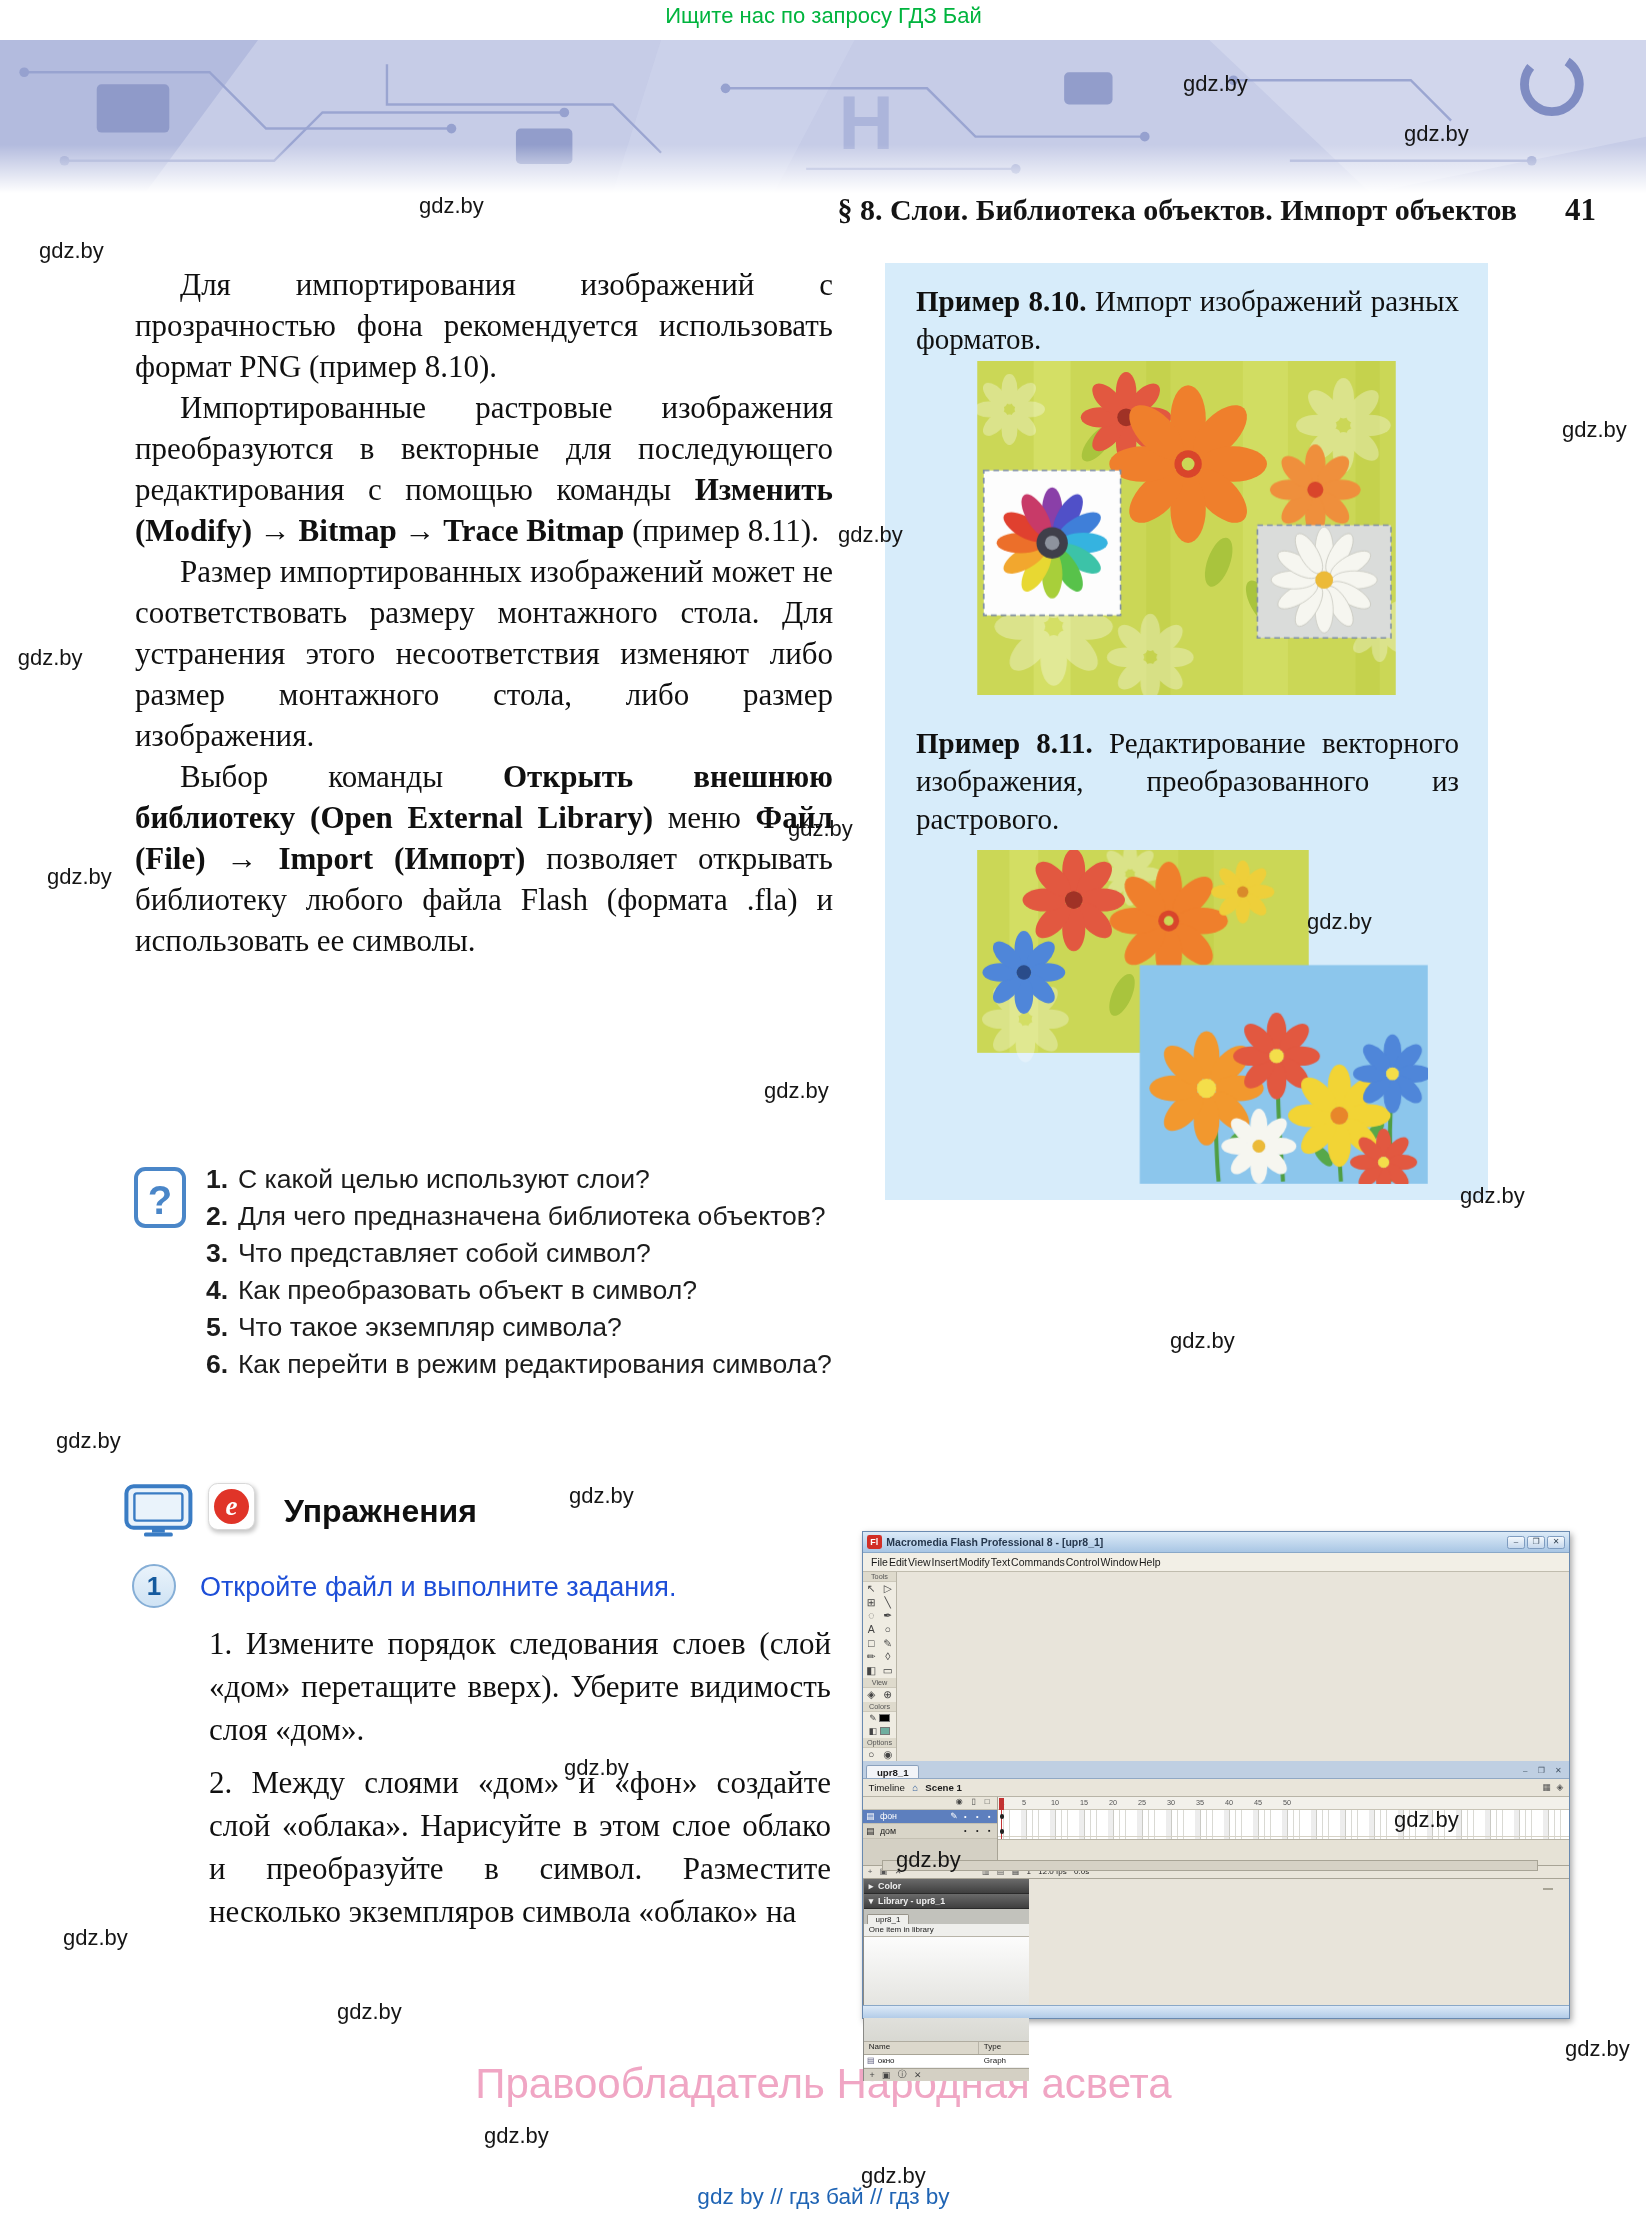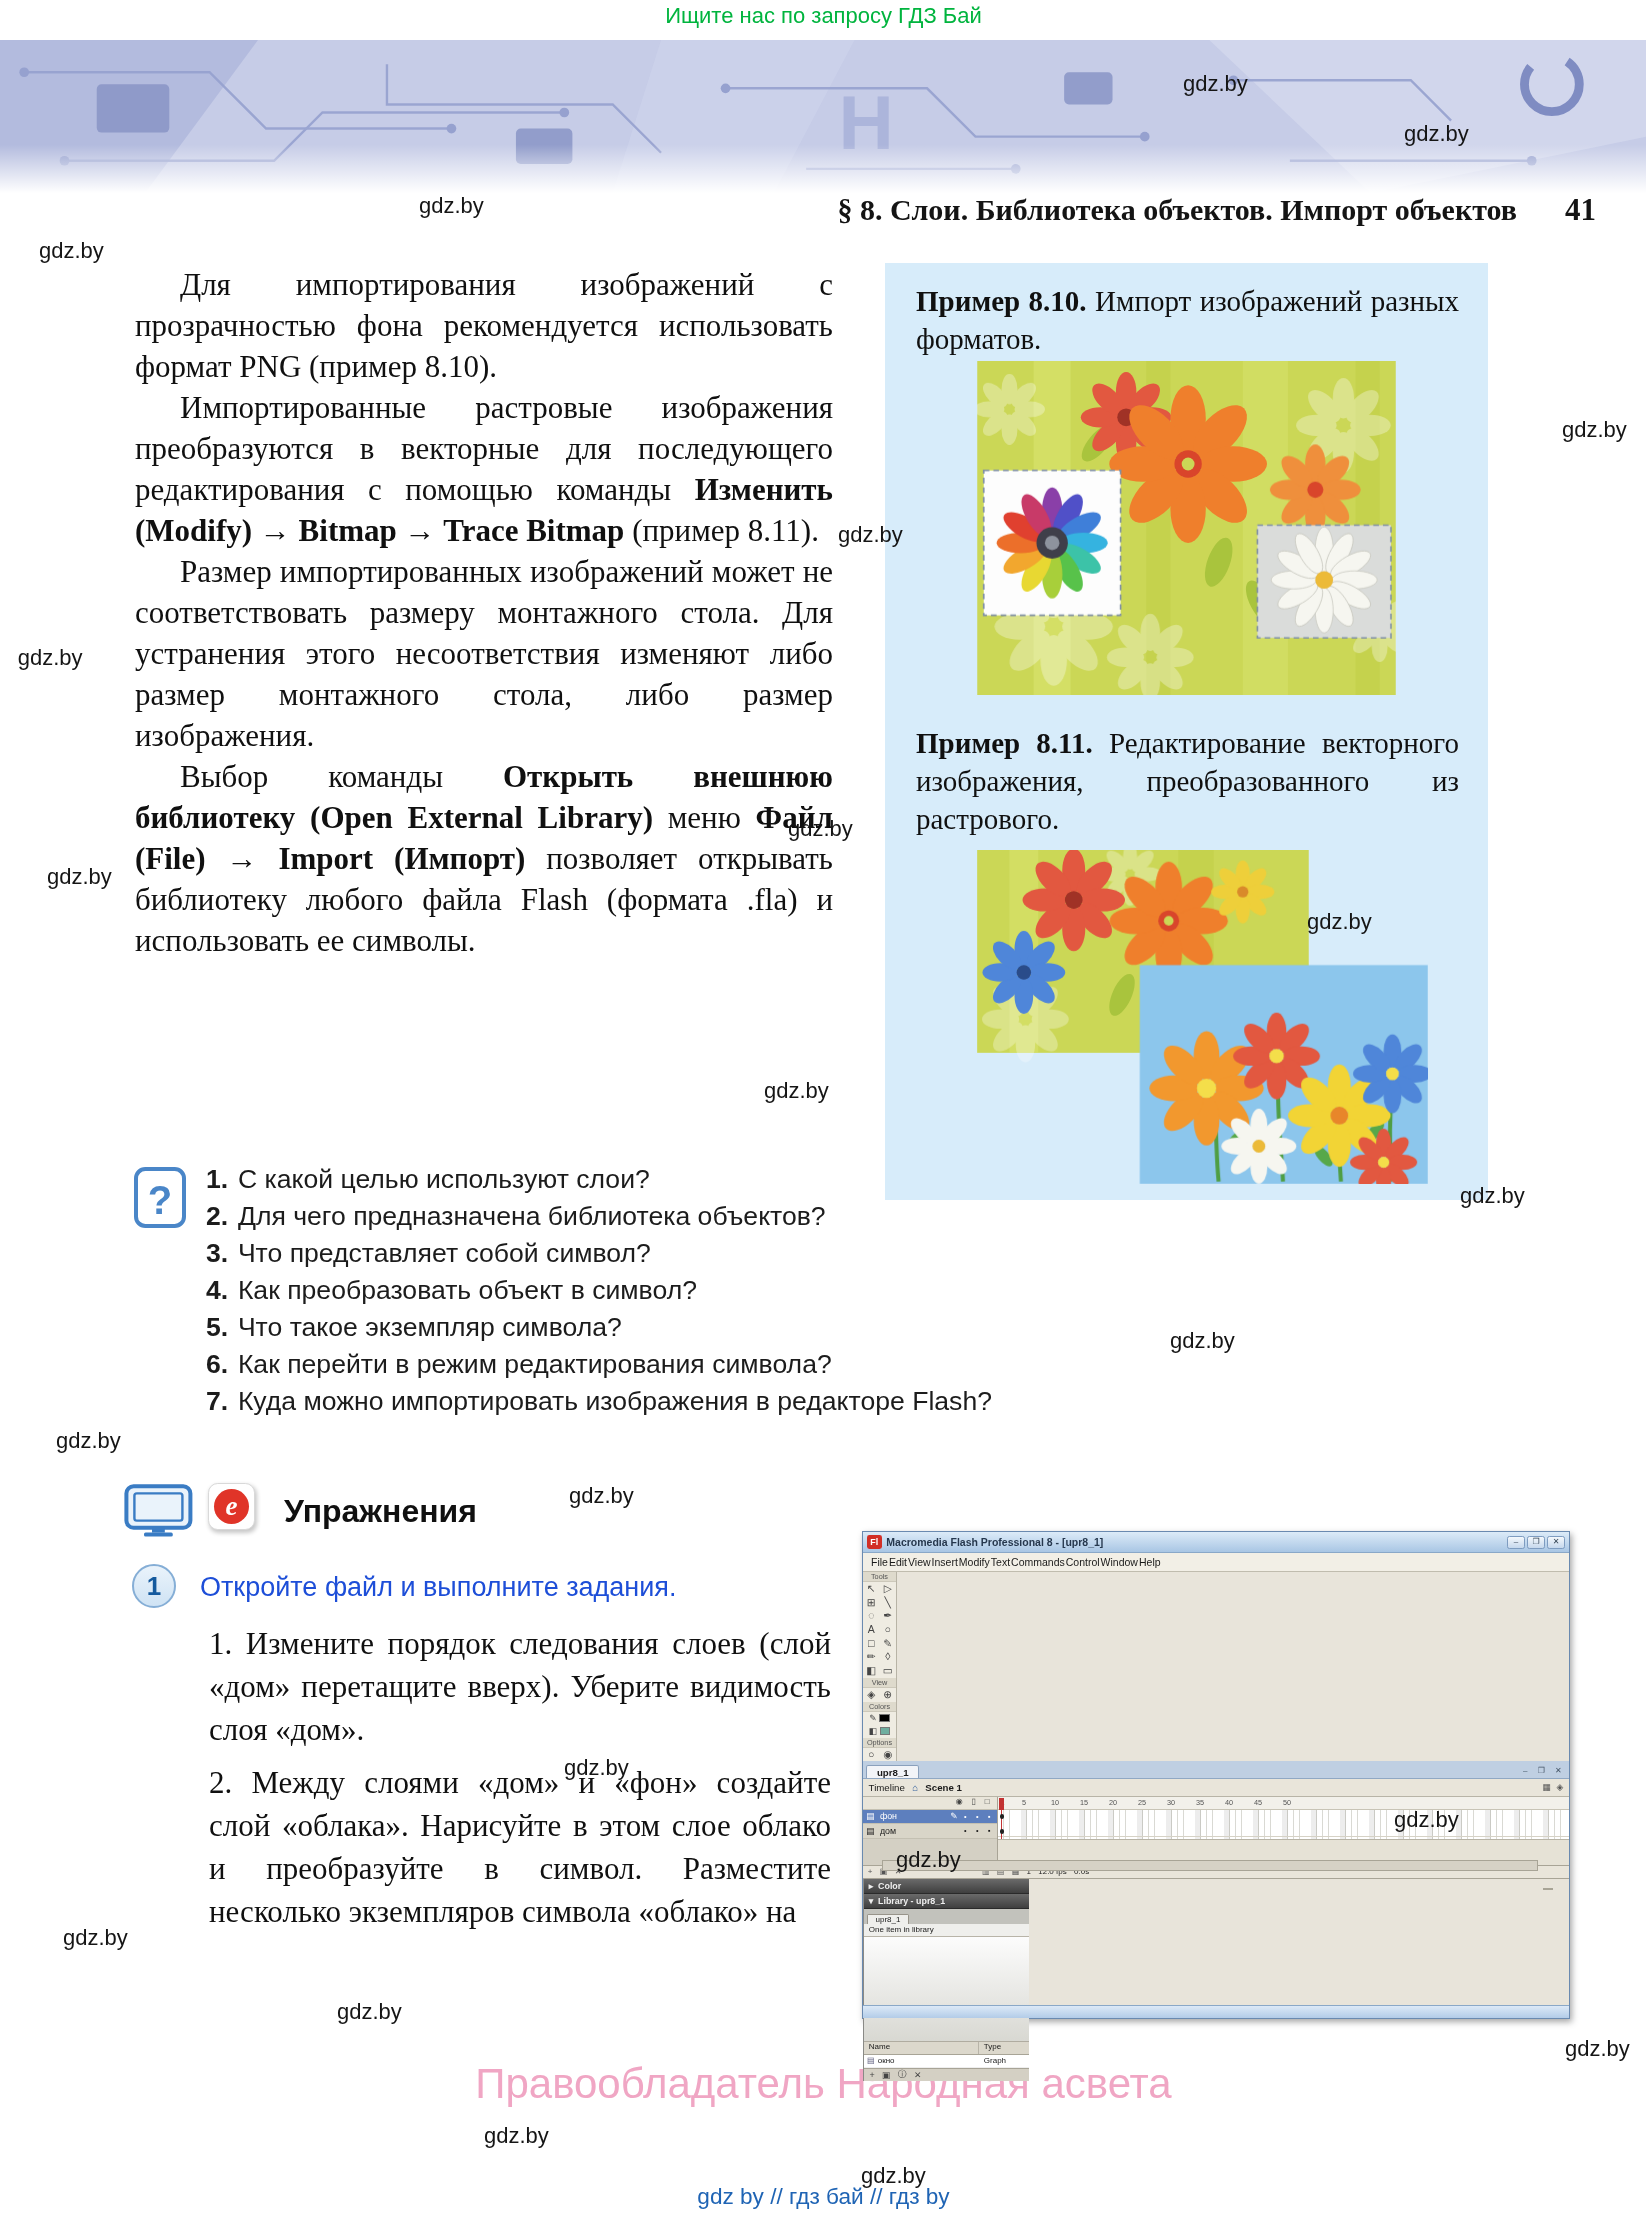--- a/index.html
+++ b/index.html
@@ -374,21 +374,20 @@
   </div>
 
   <div class="q-icon">?</div>
   <div class="questions">
     <div class="q-line"><b>1.</b><span>С какой целью используют слои?</span></div>
     <div class="q-line"><b>2.</b><span>Для чего предназначена библиотека объектов?</span></div>
     <div class="q-line"><b>3.</b><span>Что представляет собой символ?</span></div>
     <div class="q-line"><b>4.</b><span>Как преобразовать объект в символ?</span></div>
     <div class="q-line"><b>5.</b><span>Что такое экземпляр символа?</span></div>
     <div class="q-line"><b>6.</b><span>Как перейти в режим редактирования символа?</span></div>
-    <div class="q-line"><b>7.</b><span>Куда можно импортировать изображения в редакторе Flash?</span></div>
   </div>
 
   <svg class="ex-monitor" width="74" height="56" viewBox="0 0 92 70">
     <rect x="4" y="4" width="80" height="52" rx="9" fill="#eaf3fb" stroke="#3a7cc4" stroke-width="5"></rect>
     <rect x="14" y="13" width="60" height="34" rx="3" fill="none" stroke="#3a7cc4" stroke-width="3"></rect>
     <rect x="36" y="56" width="16" height="6" fill="#3a7cc4"></rect>
     <rect x="26" y="62" width="36" height="5" rx="2" fill="#3a7cc4"></rect>
   </svg>
   <div class="e-badge">
     <div class="e-circle">e</div>

